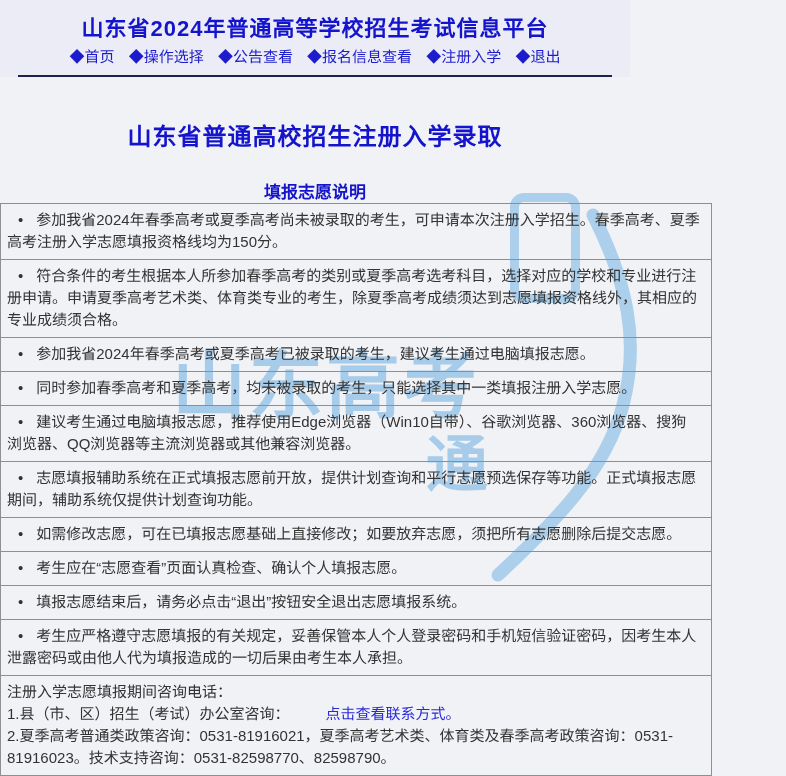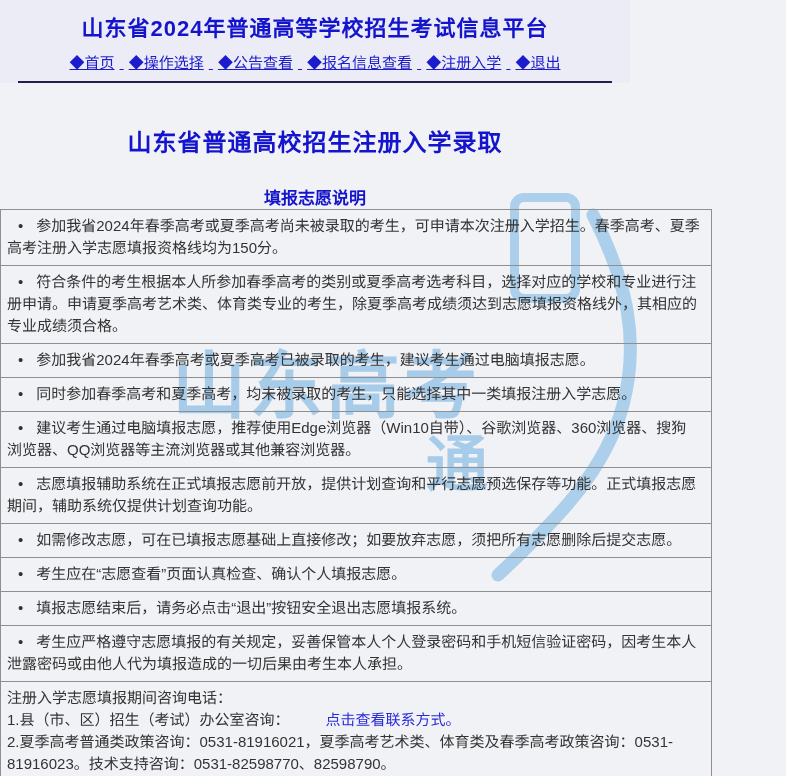--- a/index.html
+++ b/index.html
@@ -24,25 +24,24 @@
     padding: 10px 0 0 0;
   }
   .site-title {
     text-align: center;
     font-size: 22px;
     font-weight: bold;
     color: #1414cc;
     letter-spacing: 1px;
   }
   .nav {
-    margin-top: 9px;
+    margin-top: 3px;
     text-align: center;
     font-size: 15px;
     color: #1c1ccd;
-    text-decoration: underline;
   }
   .nav a {
     color: #1c1ccd;
     text-decoration: none;
     margin: 0 5px;
     cursor: pointer;
   }
   .rule {
     border: none;
     border-top: 2px solid #20204e;

